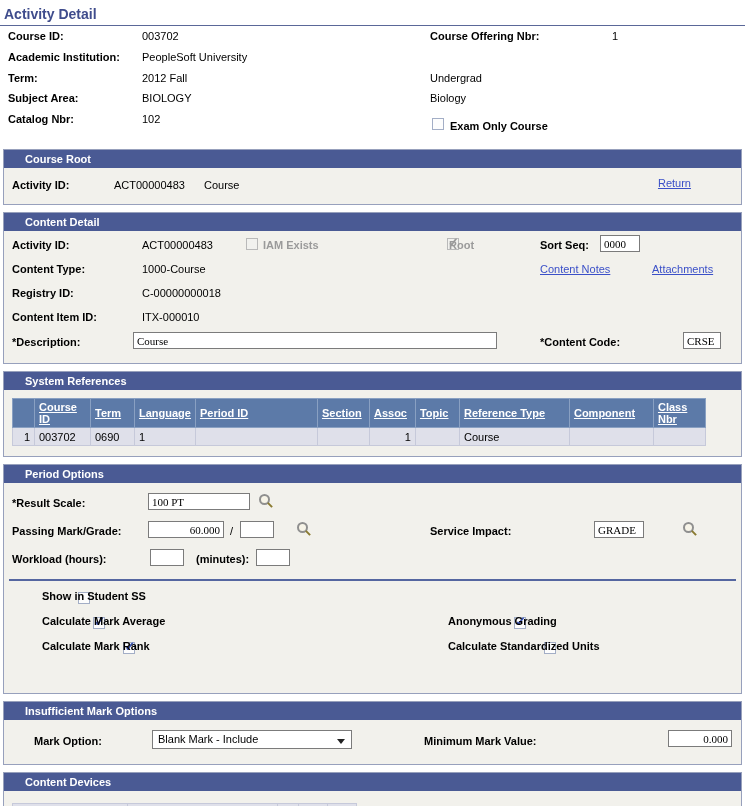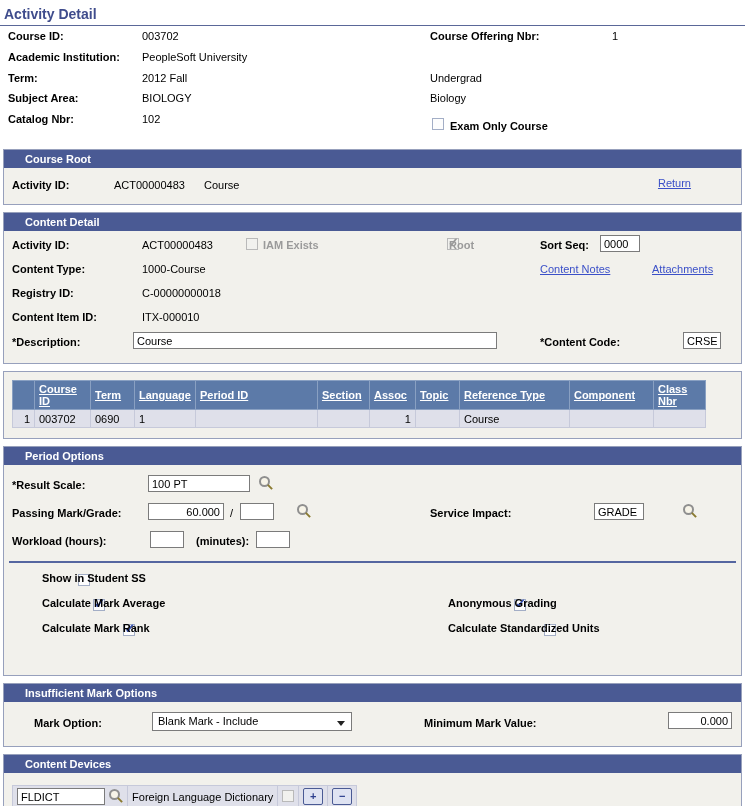--- a/index.html
+++ b/index.html
@@ -14,21 +14,21 @@
   .at { position:absolute; white-space:nowrap; }
   .lbl { font-weight:bold; }
   .dimlbl { font-weight:bold; color:#9a9a9a; }
 
   .section { margin:7px 3px 0 3px; border:1px solid #97a0bc; background:#f2f1ec; }
   .sec-header { background:#4a5a94; color:#fff; font-weight:bold; padding:3px 0 3px 21px; }
   .sec-body { position:relative; }
 
   a.pslink { color:#3b50c8; text-decoration:underline; cursor:pointer; }
 
-  .tin { border:1px solid #7b7b7b; height:17px; font-family:Liberation Sans, sans-serif;
+  .tin { border:1px solid #7b7b7b; height:17px; font-family:Liberation Serif, serif;
          font-size:11px; padding:0 3px; background:#fff; }
   .tin.rt { text-align:right; }
 
   .cb { display:inline-block; width:12px; height:12px; border:1px solid #a3aec6;
         background:#fdfdfd; position:relative; }
   .cb.checked::after { content:"\2713"; position:absolute; left:0; top:-4px;
         font-size:13px; font-weight:bold; color:#3b55b5; }
   .cb.disabled { border-color:#b9b9b9; background:#f1f1ee; }
   .cb.disabled.checked::after { color:#9a9a9a; }
 
@@ -122,20 +122,21 @@
       <span class="at" style="left:138px;top:80px">ITX-000010</span>
 
       <span class="at lbl" style="left:8px;top:105px">*Description:</span>
       <input class="at tin" style="left: 129px; top: 101px; width: 364px;" value="Course">
       <span class="at lbl" style="left:536px;top:105px">*Content Code:</span>
       <input class="at tin" style="left: 679px; top: 101px; width: 38px;" value="CRSE">
     </div>
   </div>
 
   <div class="section">
+    <div class="sec-header">System References</div>
     <div class="sec-body" style="padding:8px 0 10px 8px">
       <table class="ptable">
         <tbody>
             <tr>
           <th style="width:22px"><span></span></th>
           <th style="width:56px"><span>Course ID</span></th>
           <th style="width:44px"><span>Term</span></th>
           <th style="width:58px"><span>Language</span></th>
           <th style="width:122px"><span>Period ID</span></th>
           <th style="width:52px"><span>Section</span></th>

